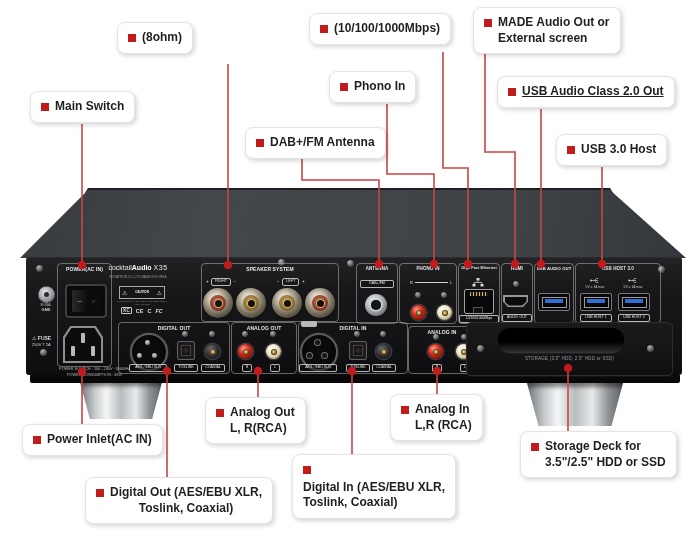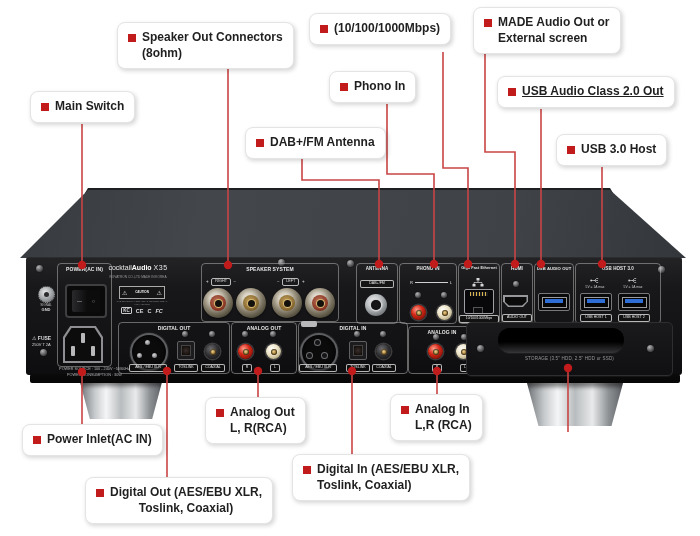--- a/index.html
+++ b/index.html
@@ -328,21 +328,20 @@
 
   <div class="callout" style="left:30px;top:91px;">
     <span class="blt"></span>
     <div class="txt">
         <div>Main Switch</div>
       </div>
   </div>
   <div class="callout" style="left:117px;top:22px;">
     <span class="blt"></span>
     <div class="txt">
-      <div>Speaker Out Connectors</div>
       <div>(8ohm)</div>
     </div>
   </div>
   <div class="callout" style="left:309px;top:13px;">
     <span class="blt"></span>
     <div class="txt">
       <div>(10/100/1000Mbps)</div>
     </div>
   </div>
   <div class="callout" style="left:473px;top:7px;">
@@ -389,28 +388,35 @@
       <div>Toslink, Coaxial)</div>
     </div>
   </div>
   <div class="callout" style="left:205px;top:397px;">
     <span class="blt"></span>
     <div class="txt">
       <div>Analog Out</div>
       <div>L, R(RCA)</div>
     </div>
   </div>
-  <div class="callout" style="left:292px;top:454px;">
+  <div class="callout" style="left:292px;top:454px;flex-direction:column;">
     <span class="blt"></span>
     <div class="txt">
       <div>Digital In (AES/EBU XLR,</div>
       <div>Toslink, Coaxial)</div>
     </div>
   </div>
   <div class="callout" style="left:390px;top:394px;">
     <span class="blt"></span>
     <div class="txt">
       <div>Analog In</div>
       <div>L,R (RCA)</div>
     </div>
   </div>
+  <div class="callout" style="left:520px;top:431px;">
+    <span class="blt"></span>
+    <div class="txt">
+      <div>Storage Deck for</div>
+      <div>3.5"/2.5" HDD or SSD</div>
+    </div>
+  </div>
 
 </div>
 
 </body></html>

